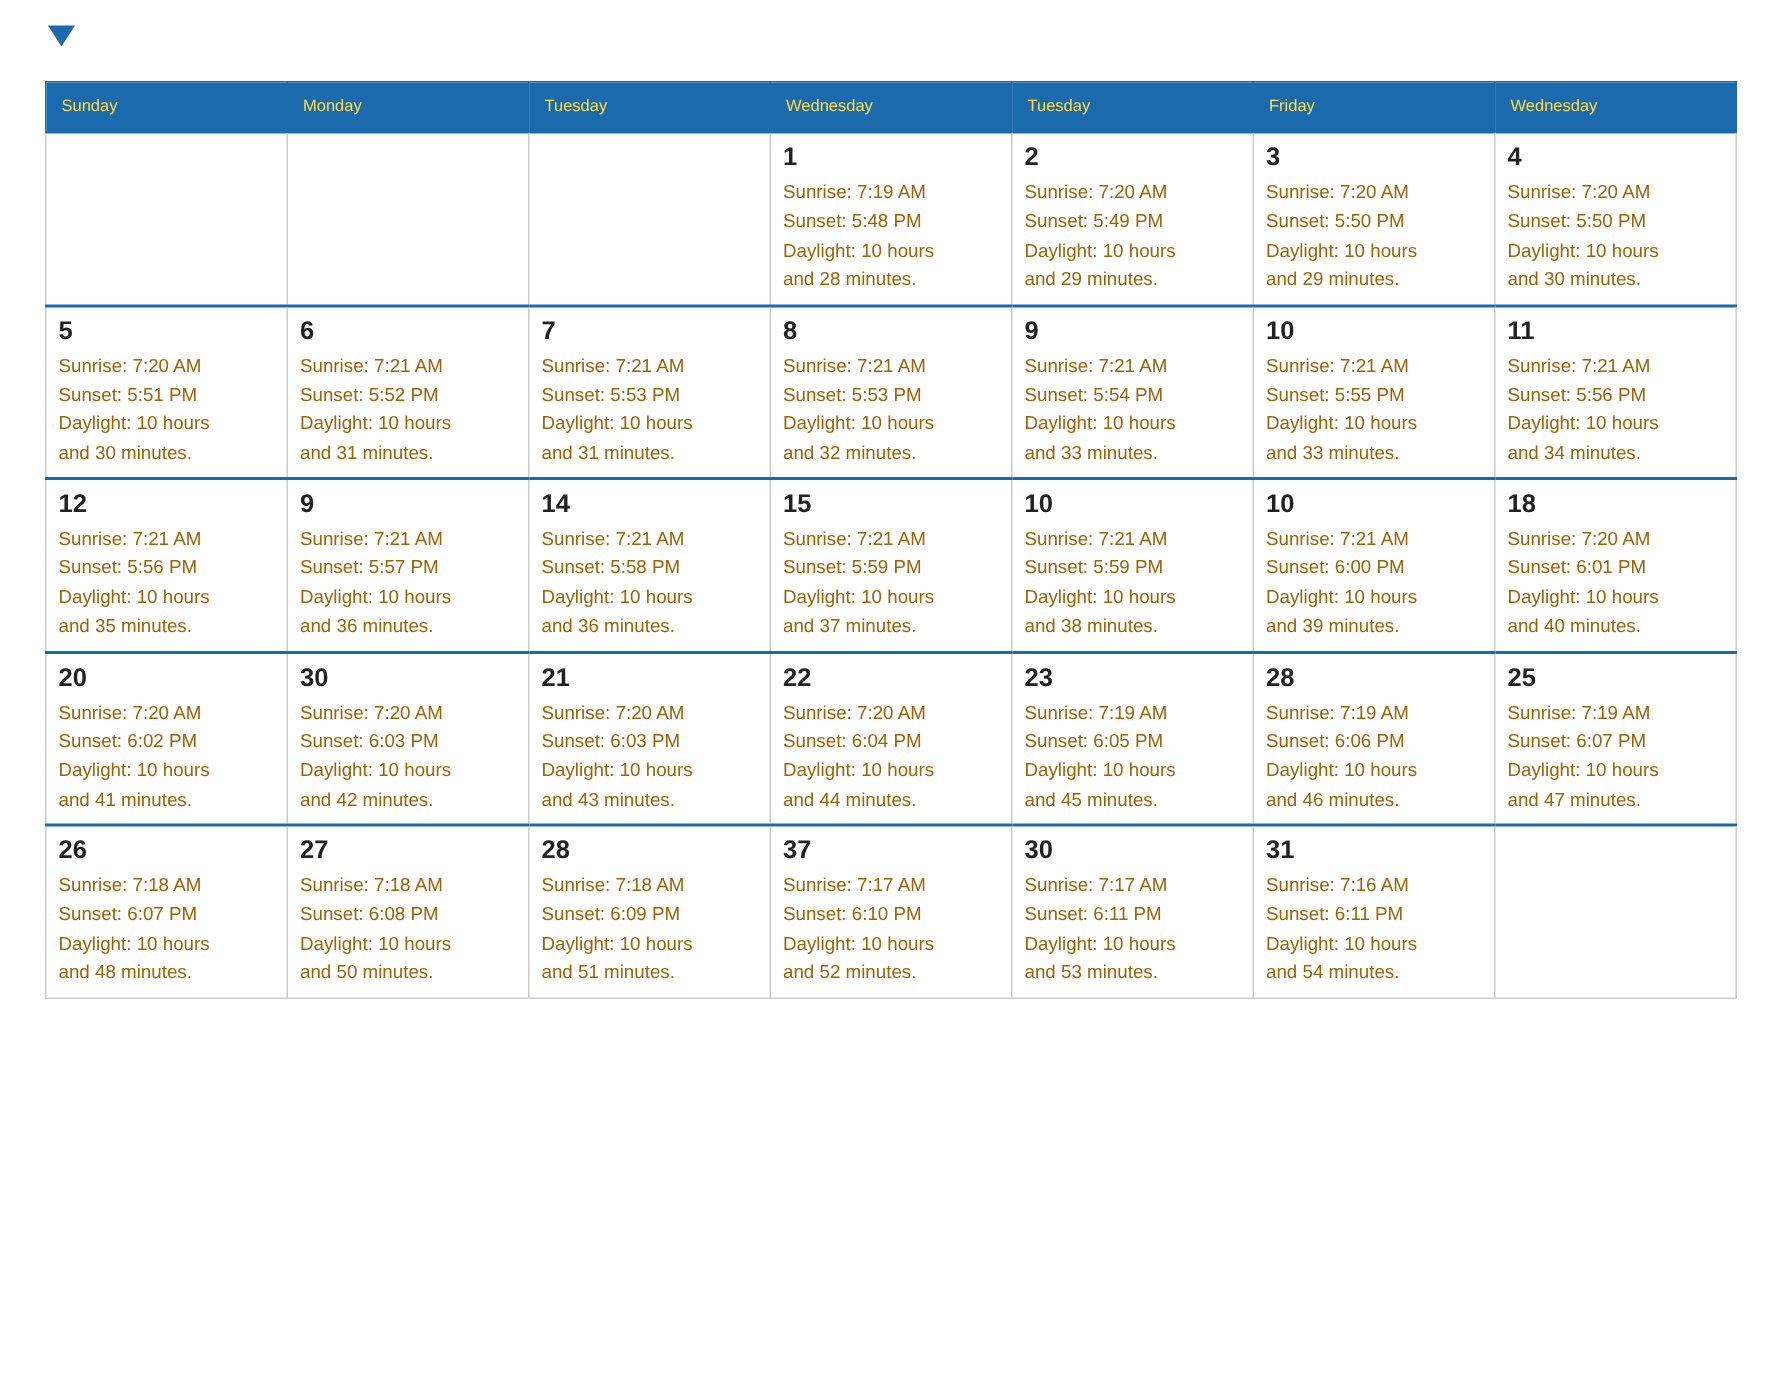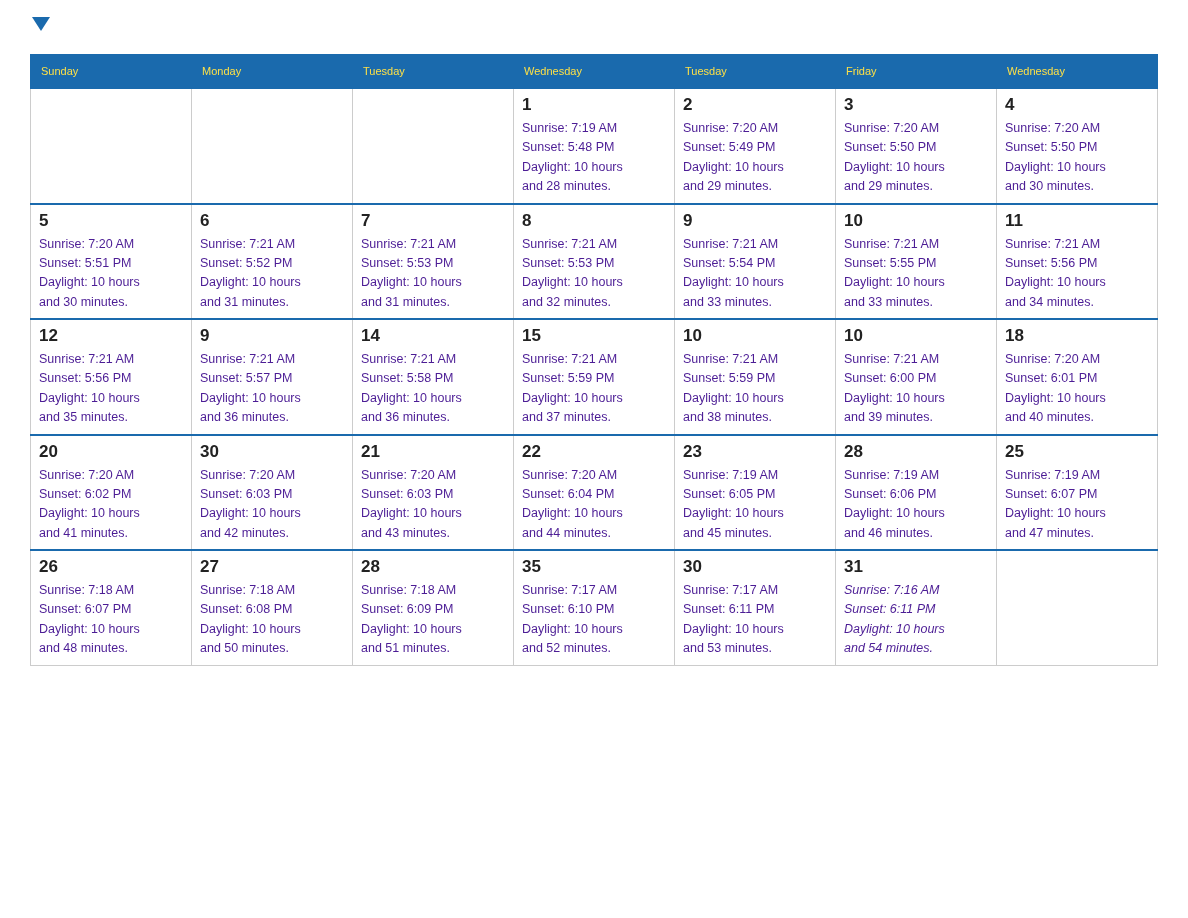--- a/index.html
+++ b/index.html
@@ -82,21 +82,21 @@
     }
     .day-number {
       font-size: 17px;
       font-weight: bold;
       color: #222;
       display: block;
       margin-bottom: 4px;
     }
     .day-info {
       font-size: 12.5px;
-      color: #4c1d95;
+      color: #a16207;
       line-height: 1.55;
     }
     td.empty {
       background: #fff;
     }
     tr:first-child td {
       border-top: 2px solid #1a6aad;
     }
     tbody tr td {
       border-top: 2px solid #1a6aad;
@@ -334,36 +334,36 @@
 and 50 minutes.</div>
         </td>
         <td>
           <span class="day-number">28</span>
           <div class="day-info" style="white-space: pre-line;">Sunrise: 7:18 AM
 Sunset: 6:09 PM
 Daylight: 10 hours
 and 51 minutes.</div>
         </td>
         <td>
-          <span class="day-number">35</span>
+          <span class="day-number">37</span>
           <div class="day-info" style="white-space: pre-line;">Sunrise: 7:17 AM
 Sunset: 6:10 PM
 Daylight: 10 hours
 and 52 minutes.</div>
         </td>
         <td>
           <span class="day-number">30</span>
           <div class="day-info" style="white-space: pre-line;">Sunrise: 7:17 AM
 Sunset: 6:11 PM
 Daylight: 10 hours
 and 53 minutes.</div>
         </td>
         <td>
           <span class="day-number">31</span>
-          <div class="day-info" style="white-space: pre-line; font-style: italic;">Sunrise: 7:16 AM
+          <div class="day-info" style="white-space: pre-line;">Sunrise: 7:16 AM
 Sunset: 6:11 PM
 Daylight: 10 hours
 and 54 minutes.</div>
         </td>
         <td class="empty"></td>
       </tr>
     </tbody>
 </table>
 
 </body></html>

